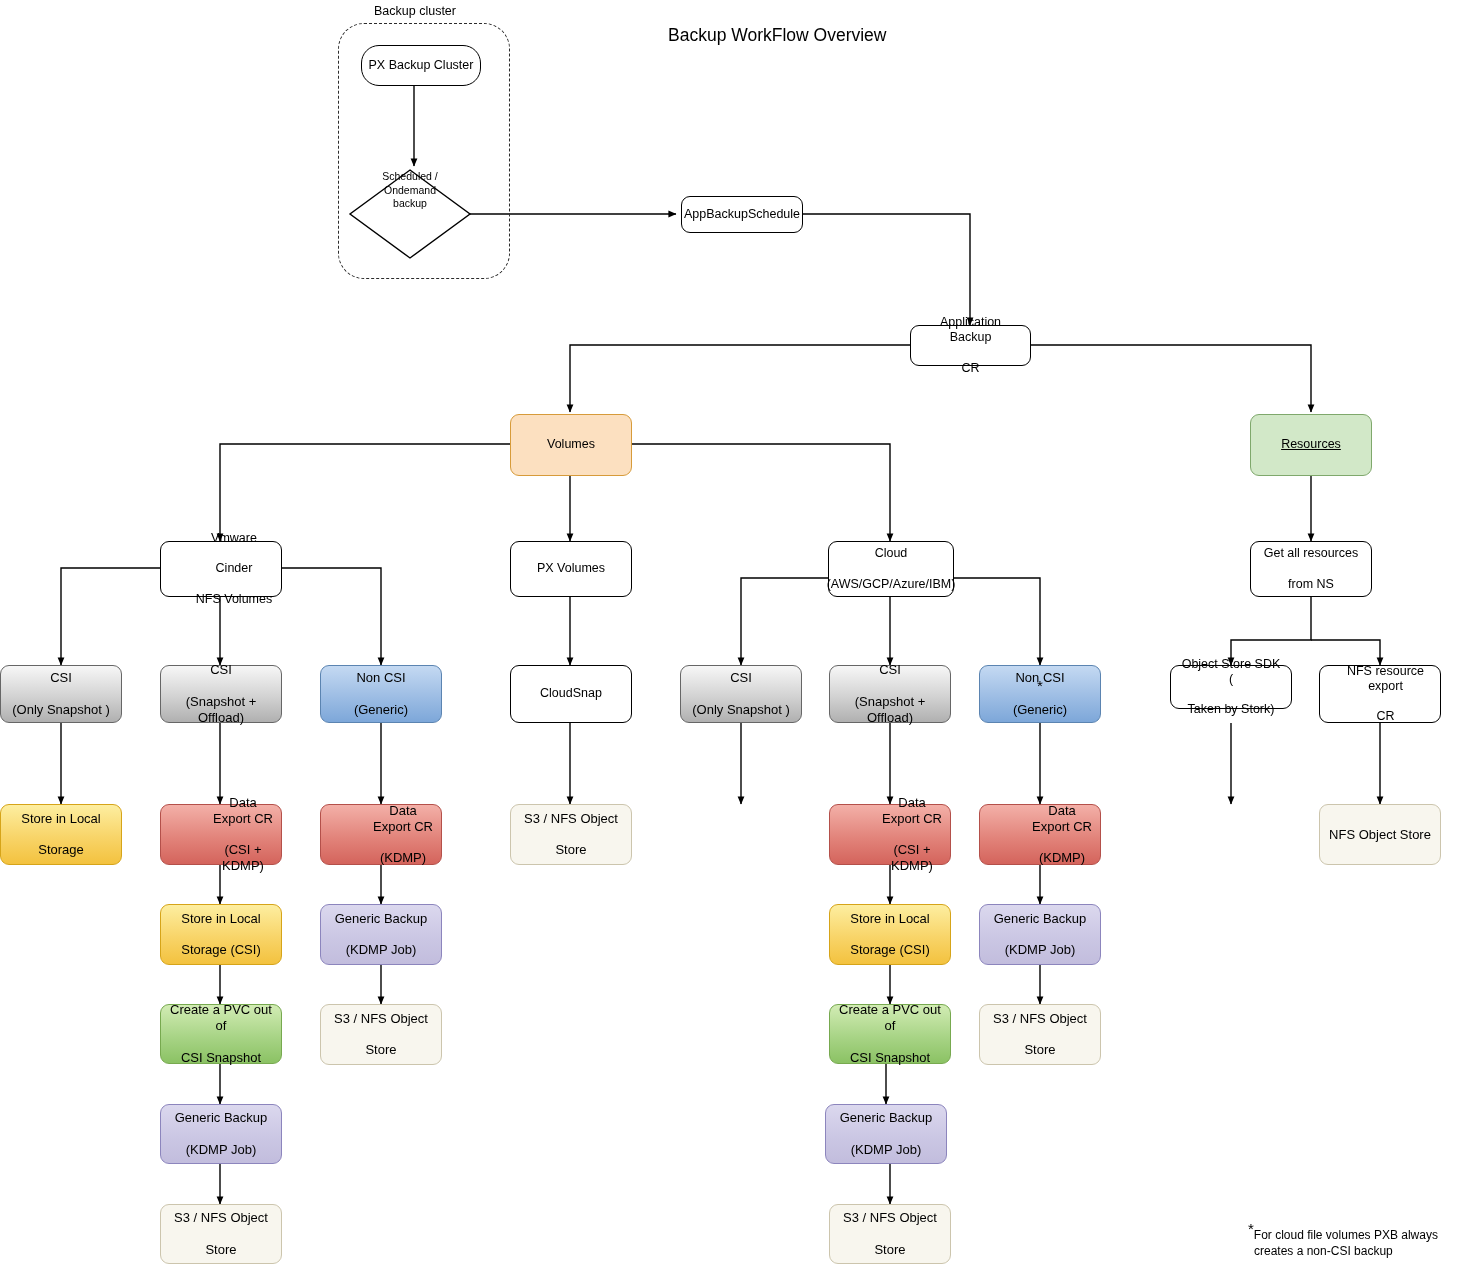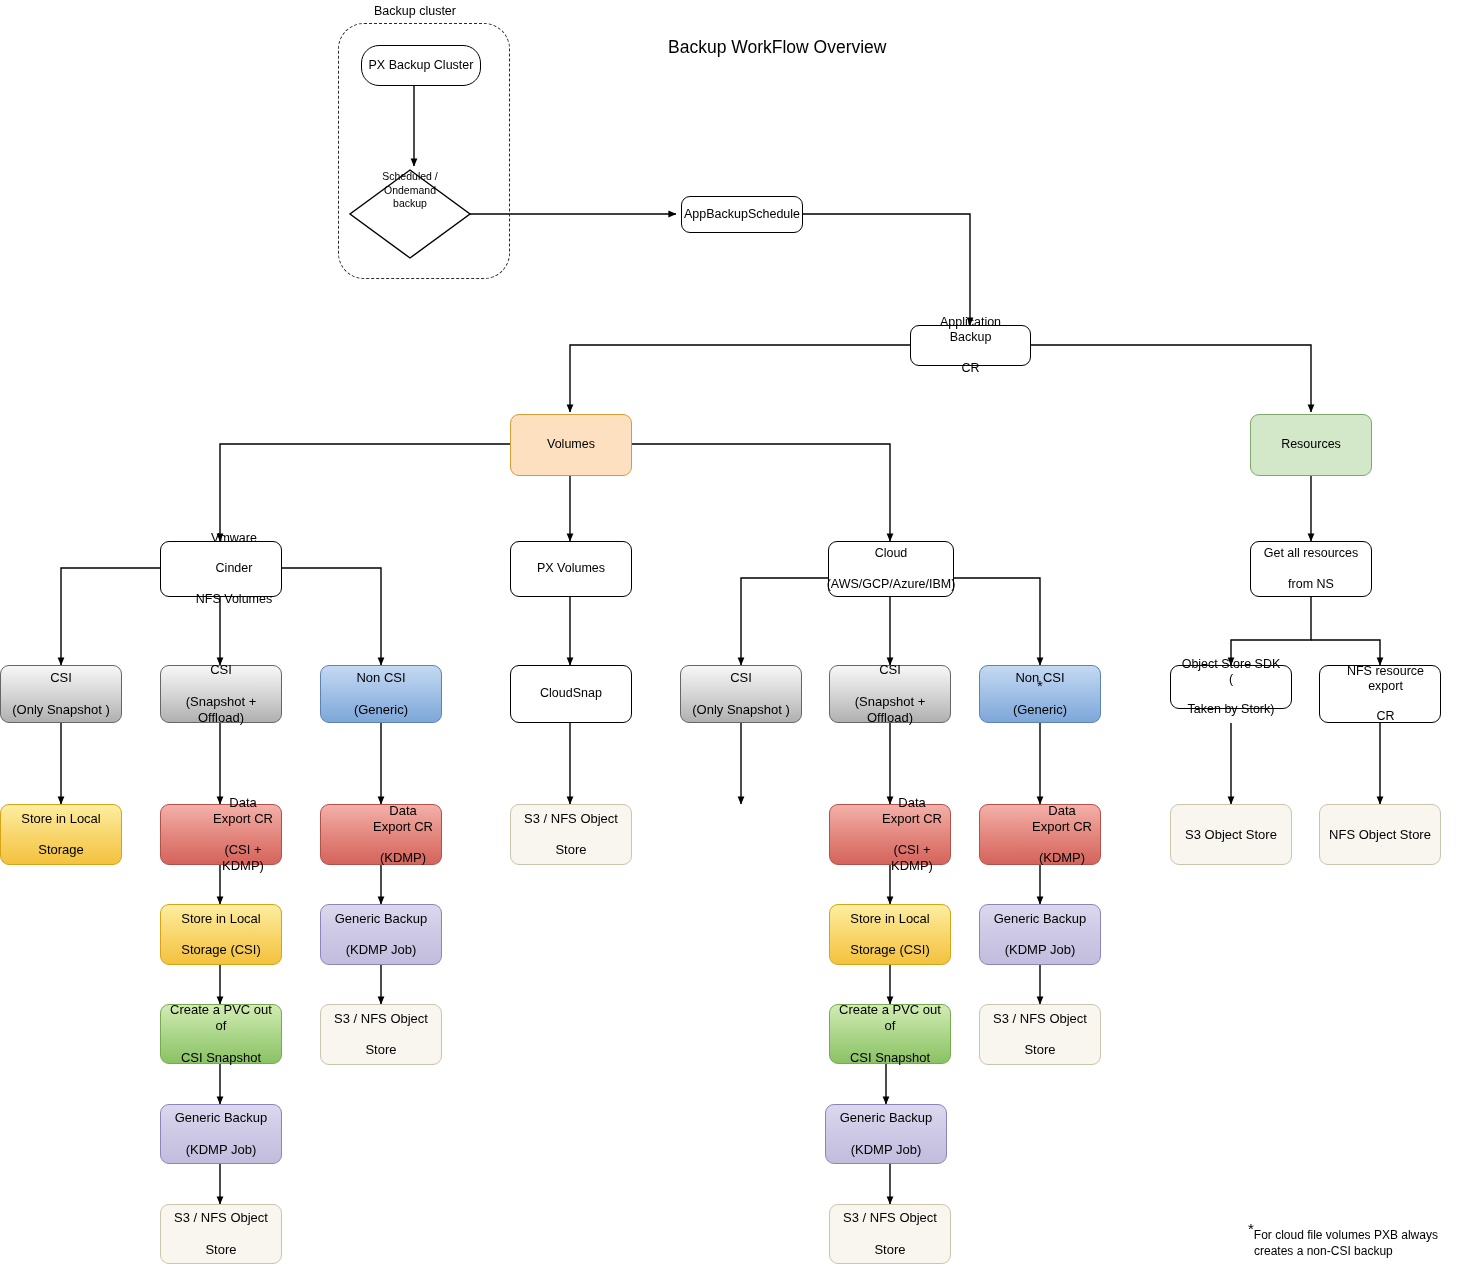--- a/index.html
+++ b/index.html
@@ -15,21 +15,21 @@
   
   .n-white   {background:#ffffff;border:1.4px solid #000000;font-size:12.5px;}
   .n-gray    {background:linear-gradient(180deg,#f7f7f7 0%,#d2d2d2 55%,#b0b0b0 100%);border:1.4px solid #666666;font-size:13px;}
   .n-blue    {background:linear-gradient(180deg,#c4d9f2 0%,#9dbde4 55%,#7da7d9 100%);border:1.4px solid #5b84b1;font-size:13px;}
   .n-red     {background:linear-gradient(180deg,#f3b0a8 0%,#e2847b 55%,#d4645c 100%);border:1.4px solid #b4504a;font-size:13px;padding-left:44px;}
   .n-yellow  {background:linear-gradient(180deg,#fdeea0 0%,#f8d468 55%,#f3c23f 100%);border:1.4px solid #d6a419;font-size:13px;}
   .n-green   {background:linear-gradient(180deg,#d2ecb4 0%,#a8d486 55%,#8bc264 100%);border:1.4px solid #77a94f;font-size:13px;}
   .n-purple  {background:linear-gradient(180deg,#dbd8ee 0%,#cbc7e4 55%,#c2bddd 100%);border:1.4px solid #8c85bd;font-size:13px;}
   .n-cream   {background:#f8f6ee;border:1.4px solid #ccc5ad;font-size:13px;}
   .n-vol     {background:#fce0c0;border:1.6px solid #d79b3a;font-size:12.5px;}
-  .n-res     {background:#d2e8c8;border:1.6px solid #7fa86c;font-size:12.5px;}
+  .n-res     {background:#d2e8c8;border:1.6px solid #7fa86c;font-size:12.5px;text-decoration:underline;}
 
   .cluster-box{position:absolute;border:1.5px dashed #2b2b2b;border-radius:26px;background:transparent;}
   .cluster-label{position:absolute;font-size:12.5px;color:#000;white-space:nowrap;}
 
   .diamond{position:absolute;}
   .diamond .dlabel{position:absolute;left:0;top:0;width:100%;height:100%;display:flex;align-items:flex-start;
                    justify-content:center;text-align:center;font-size:10.5px;line-height:1.3;color:#000;}
 
   .title{position:absolute;font-size:17.5px;color:#000;white-space:nowrap;}
   .footnote{position:absolute;font-size:12px;line-height:1.35;color:#000;}
@@ -101,21 +101,21 @@
       <path d="M1311,476 L1311,541"></path>
       <path d="M1311,597 L1311,640 L1231,640 L1231,665"></path>
       <path d="M1311,640 L1380,640 L1380,665"></path>
       <path d="M1231,723 L1231,804"></path>
       <path d="M1380,723 L1380,804"></path>
     </g>
 
     <polygon points="410,170 470,214 410,258 350,214" fill="#ffffff" stroke="#000" stroke-width="1.4"></polygon>
   </svg>
 
-  <div class="title" style="left:668px;top:25px;margin-top:12px;">Backup WorkFlow Overview</div>
+  <div class="title" style="left:668px;top:25px;">Backup WorkFlow Overview</div>
 
   <div class="cluster-box" style="left:338px;top:23px;width:170px;height:254px;"></div>
   <div class="cluster-label" style="left:374px;top:4px;">Backup cluster</div>
 
   <div class="node n-white" style="left:361px;top:45px;width:120px;height:41px;border-radius:18px;">
     <span>PX Backup Cluster</span>
   </div>
 
   <div class="diamond" style="left:350px;top:170px;width:120px;height:88px;">
     <div class="dlabel">
@@ -331,23 +331,20 @@
       <span>Object Store SDK (</span><br>
       <span>Taken by Stork)</span>
     </span>
   </div>
   <div class="node n-white" style="left:1319px;top:665px;width:122px;height:58px;padding-left:11px;">
     <span>
       <span>NFS resource export</span><br>
       <span>CR</span>
     </span>
   </div>
-  <div class="node n-cream" style="left:1170px;top:804px;width:122px;height:61px;">
-    <span>S3 Object Store</span>
-  </div>
   <div class="node n-cream" style="left:1319px;top:804px;width:122px;height:61px;">
     <span>NFS Object Store</span>
   </div>
 
   <div class="footnote" style="left:1248px;top:1227px;width:210px;">
     <span class="star">*</span><span>For cloud file volumes PXB always</span><br>
     <span style="padding-left:6px;">creates a non-CSI backup</span>
   </div>
 
 </div>

